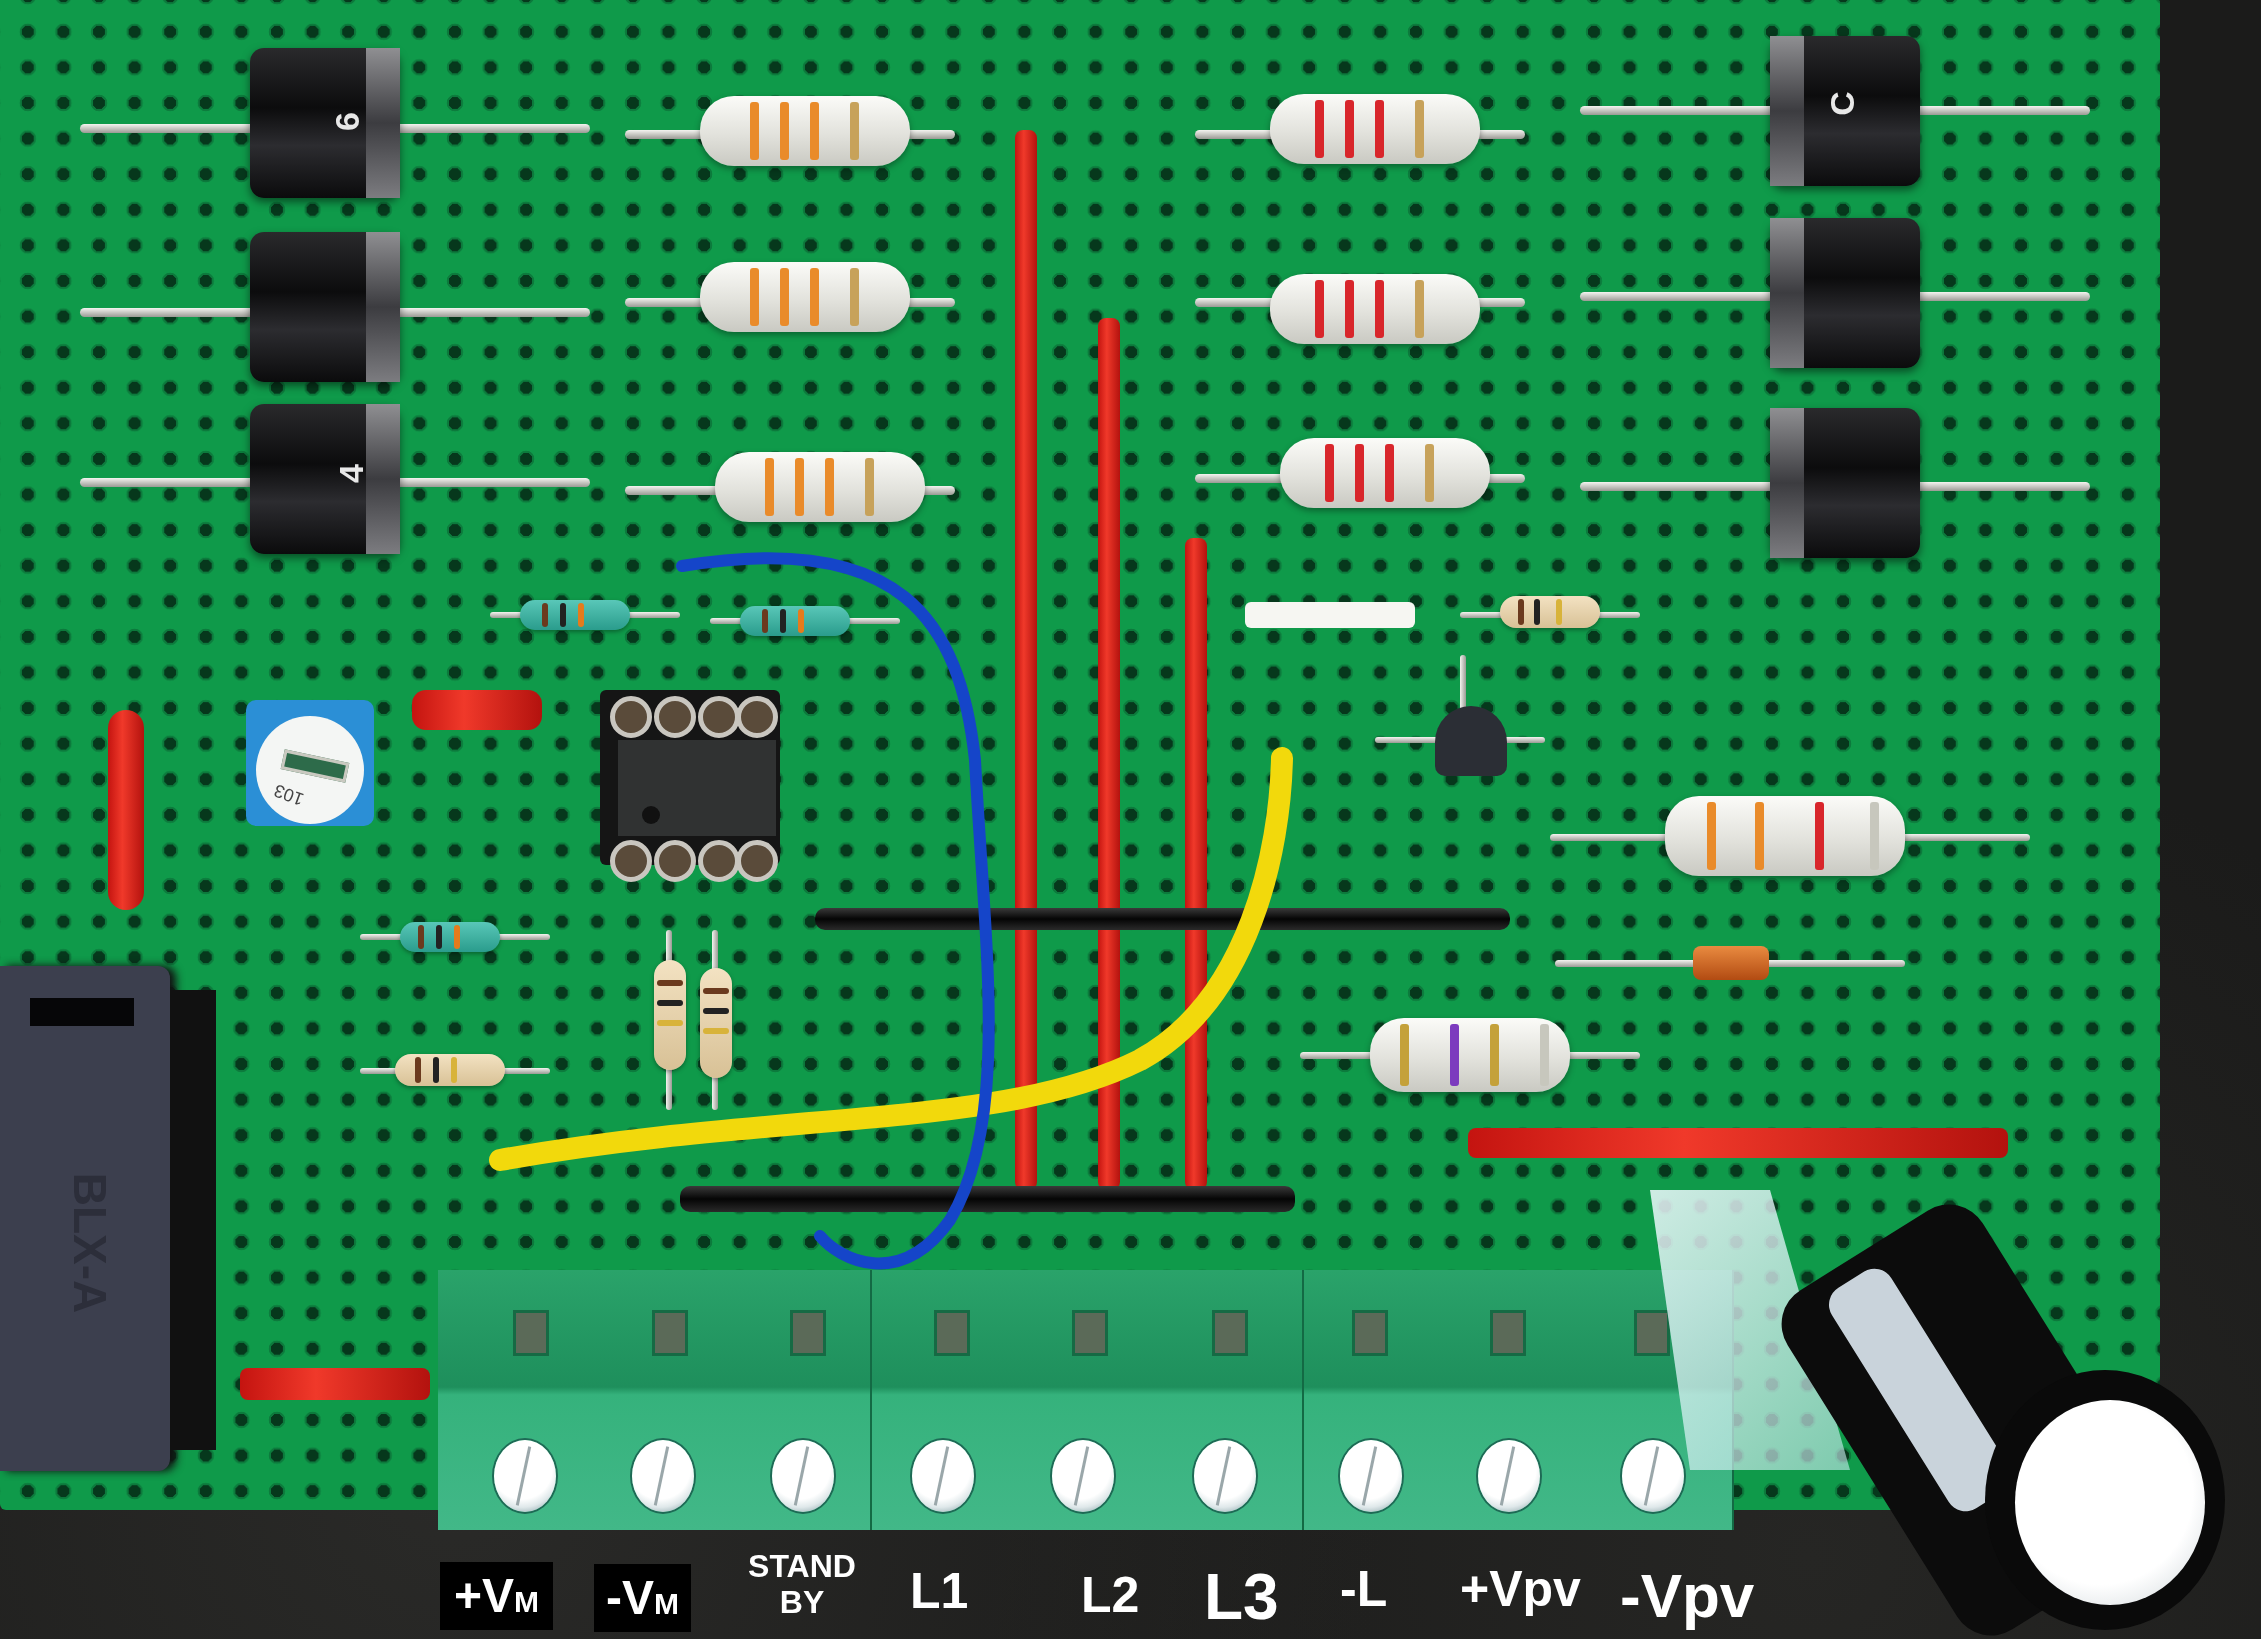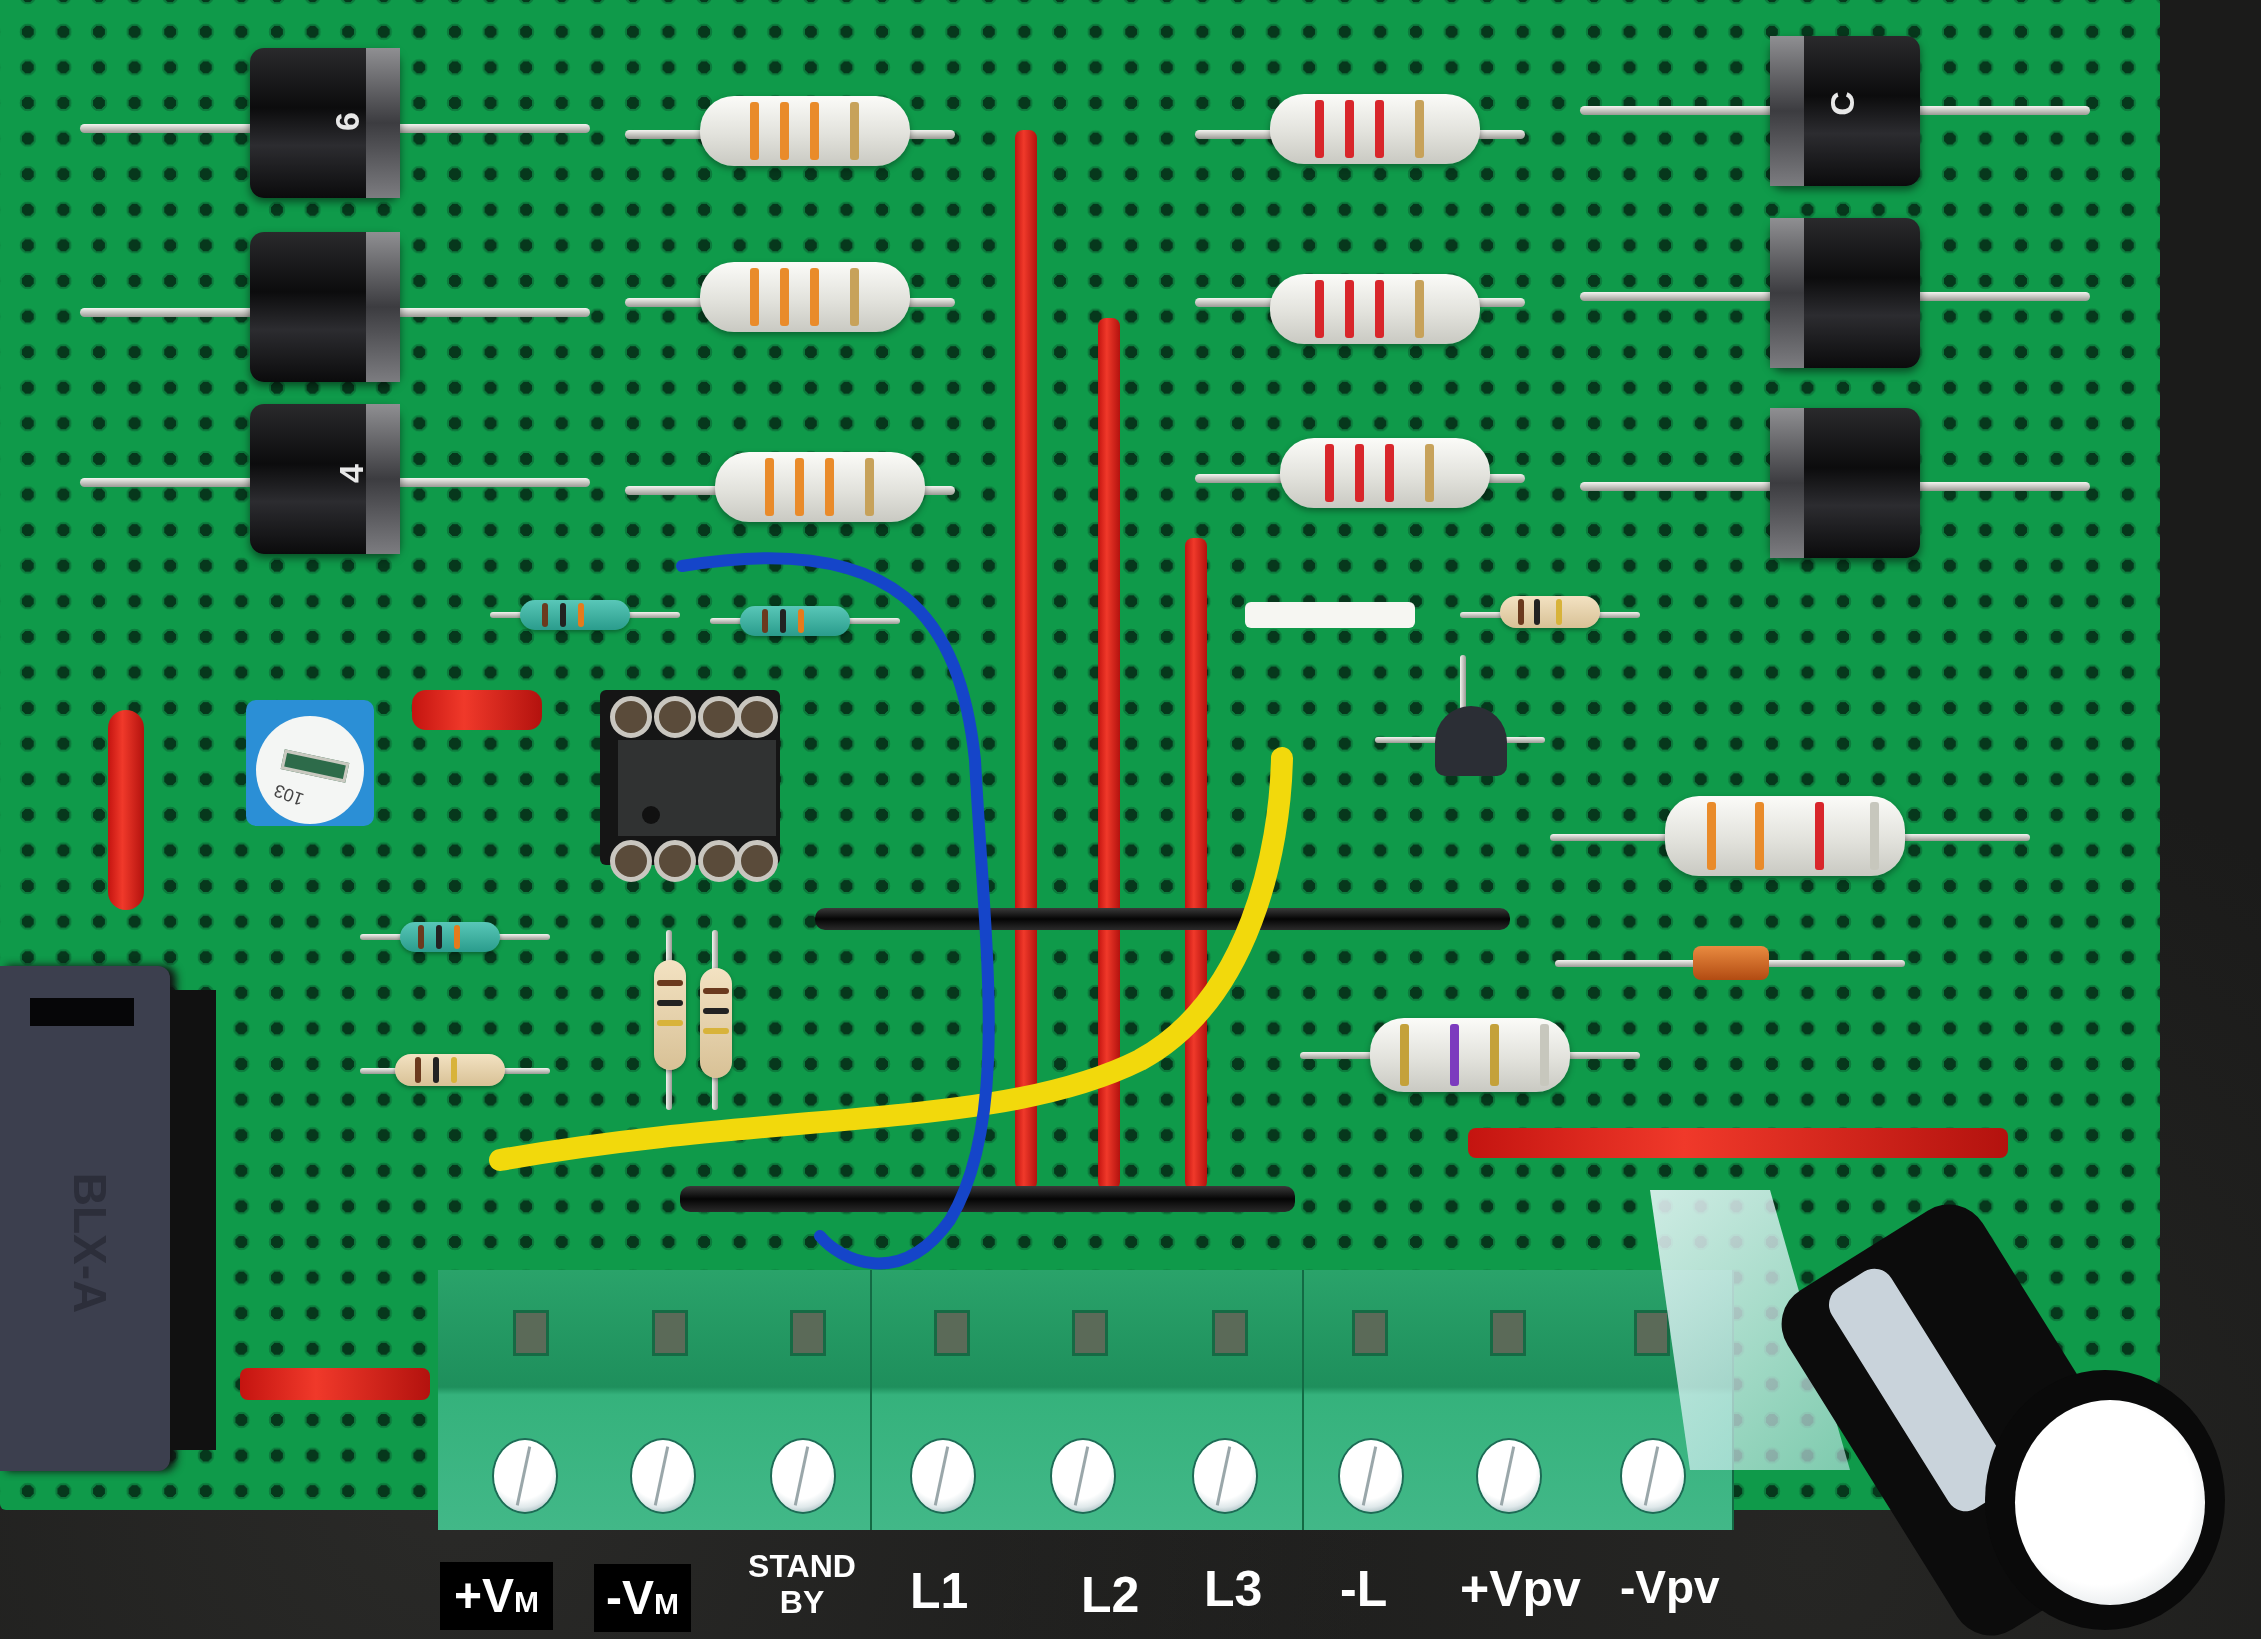--- a/index.html
+++ b/index.html
@@ -309,16 +309,16 @@
 </div>
 <div class="label boxed" style="left:594px;top:1564px;font-size:48px;height:60px;line-height:60px;padding:4px 12px;">
   <span>-V</span><span class="sub">M</span>
 </div>
 <div class="label" style="left:742px;top:1548px;font-size:32px;line-height:36px;width:120px;">
   <div>STAND</div>
   <div>BY</div>
 </div>
 <div class="label" style="left:910px;top:1562px;font-size:50px;">L1</div>
 <div class="label" style="left:1081px;top:1566px;font-size:50px;">L2</div>
-<div class="label" style="left:1204px;top:1560px;font-size:50px;">L3</div>
+<div class="label" style="left:1204px;top:1560px;font-size:64px;">L3</div>
 <div class="label" style="left:1340px;top:1560px;font-size:50px;">-L</div>
 <div class="label" style="left:1460px;top:1560px;font-size:50px;">+Vpv</div>
-<div class="label" style="left:1620px;top:1560px;font-size:46px;text-align:right;">-Vpv</div>
+<div class="label" style="left:1620px;top:1560px;font-size:62px;text-align:right;">-Vpv</div>
 
 </body></html>

